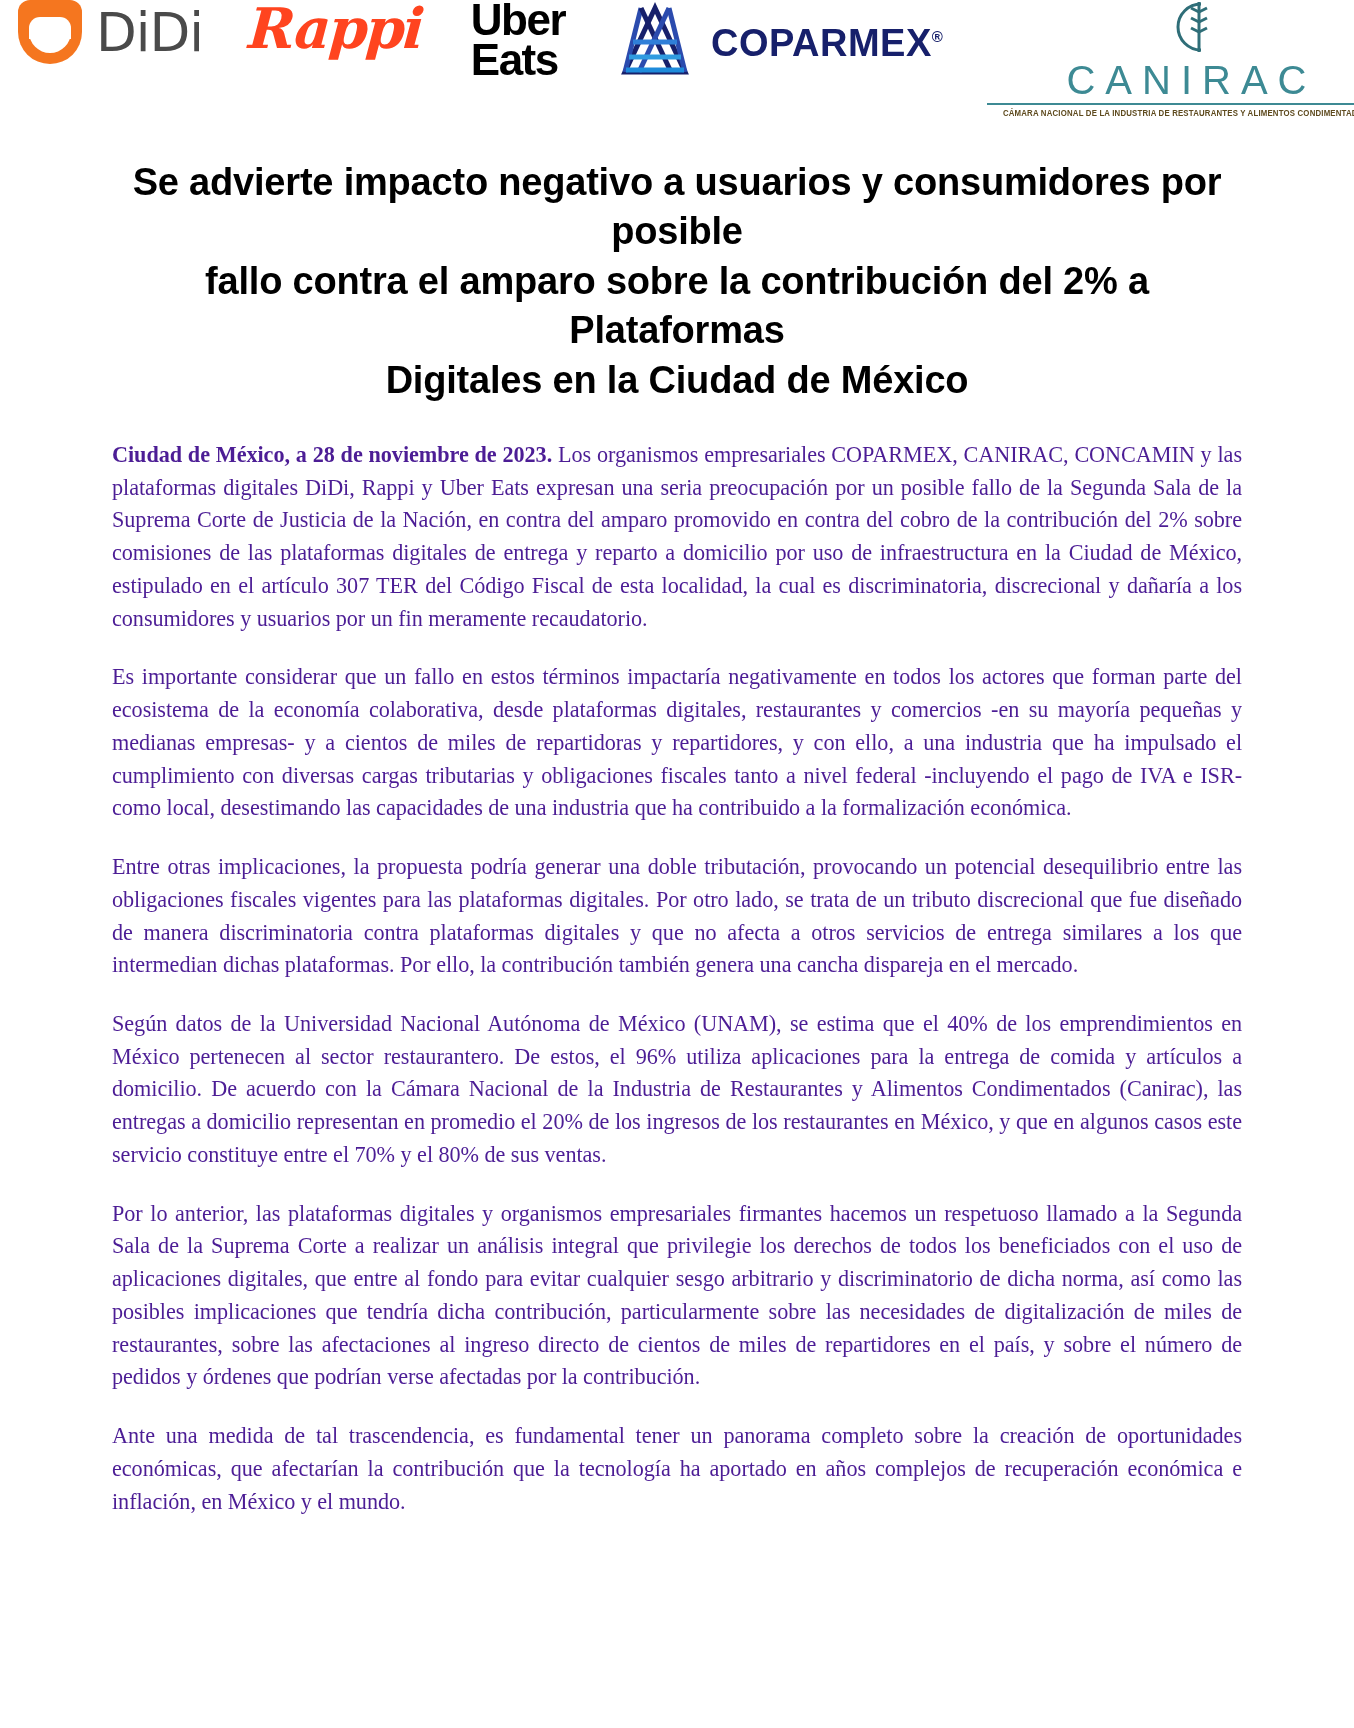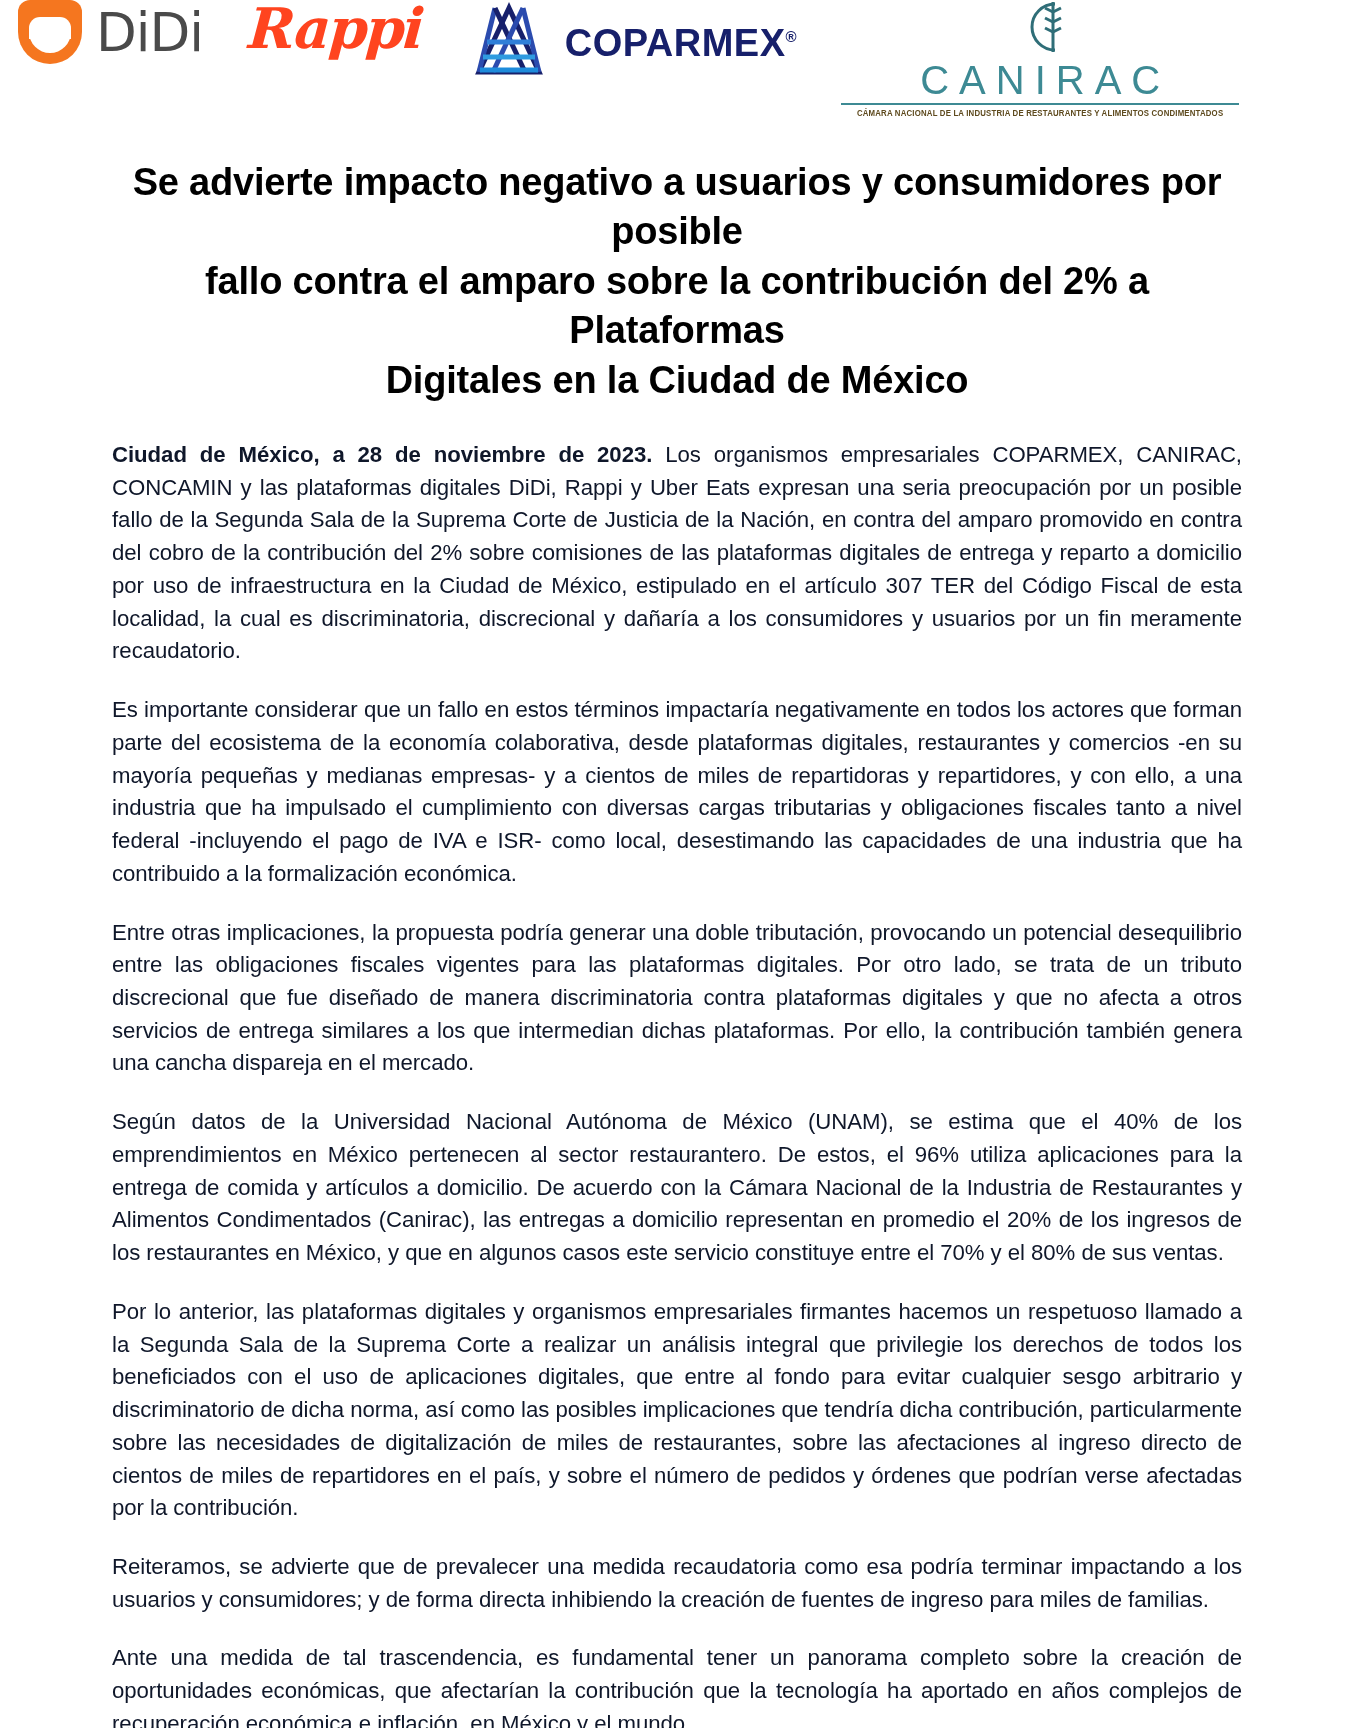--- a/index.html
+++ b/index.html
@@ -173,46 +173,52 @@
     font-size: 38px;
     line-height: 1.30;
     text-align: center;
     color: #000000;
     margin: 0 0 34px 0;
     letter-spacing: -0.2px;
   }
   .doc-title .tl { display: block; }
 
   p.para {
-    font-family: Liberation Sans, sans-serif;
+    font-family: Liberation Serif, serif;
     font-size: 22.2px;
     line-height: 1.475;
     text-align: justify;
     text-justify: inter-word;
-    color: #0f172a;
+    color: #4c1d95;
     margin: 0 0 26px 0;
     letter-spacing: -0.05px;
   }
   p.para:last-child { margin-bottom: 0; margin-top: 24px; }
   .lead { font-weight: 700; }
 </style>
 </head>
 <body>
 
 <div class="logo-bar">
 
   <div class="logo-slot didi">
     <div class="didi-mark"></div>
     <span class="didi-word">DiDi</span>
   </div>
 
   <div class="logo-slot rappi">
     <span class="rappi-word">Rappi</span>
   </div>
 
+  <div class="logo-slot ubereats">
+    <div class="ue-stack">
+      <span class="ue-line">Uber</span>
+      <span class="ue-line">Eats</span>
+    </div>
+  </div>
 
   <div class="logo-slot coparmex">
     <span>
       <svg width="76" height="82" viewBox="0 0 76 82" aria-hidden="true">
         <g fill="none" stroke-width="5">
           <path d="M38 8 L8 72 L68 72 Z" stroke="#17206B"></path>
           <path d="M24 8 L8 72" stroke="#2B4BAE"></path>
           <path d="M52 8 L68 72" stroke="#2B4BAE"></path>
           <path d="M24 8 L54 72" stroke="#17206B"></path>
           <path d="M52 8 L22 72" stroke="#2B4BAE"></path>
@@ -258,17 +264,16 @@
   <p class="para"><span class="lead">Ciudad de México, a 28 de noviembre de 2023.</span><span> Los organismos empresariales COPARMEX, CANIRAC, CONCAMIN y las plataformas digitales DiDi, Rappi y Uber Eats expresan una seria preocupación por un posible fallo de la Segunda Sala de la Suprema Corte de Justicia de la Nación, en contra del amparo promovido en contra del cobro de la contribución del 2% sobre comisiones de las plataformas digitales de entrega y reparto a domicilio por uso de infraestructura en la Ciudad de México, estipulado en el artículo 307 TER del Código Fiscal de esta localidad, la cual es discriminatoria, discrecional y dañaría a los consumidores y usuarios por un fin meramente recaudatorio.</span></p>
 
   <p class="para">Es importante considerar que un fallo en estos términos impactaría negativamente en todos los actores que forman parte del ecosistema de la economía colaborativa, desde plataformas digitales, restaurantes y comercios -en su mayoría pequeñas y medianas empresas- y a cientos de miles de repartidoras y repartidores, y con ello, a una industria que ha impulsado el cumplimiento con diversas cargas tributarias y obligaciones fiscales tanto a nivel federal -incluyendo el pago de IVA e ISR- como local, desestimando las capacidades de una industria que ha contribuido a la formalización económica.</p>
 
   <p class="para">Entre otras implicaciones, la propuesta podría generar una doble tributación, provocando un potencial desequilibrio entre las obligaciones fiscales vigentes para las plataformas digitales. Por otro lado, se trata de un tributo discrecional que fue diseñado de manera discriminatoria contra plataformas digitales y que no afecta a otros servicios de entrega similares a los que intermedian dichas plataformas. Por ello, la contribución también genera una cancha dispareja en el mercado.</p>
 
   <p class="para">Según datos de la Universidad Nacional Autónoma de México (UNAM), se estima que el 40% de los emprendimientos en México pertenecen al sector restaurantero. De estos, el 96% utiliza aplicaciones para la entrega de comida y artículos a domicilio. De acuerdo con la Cámara Nacional de la Industria de Restaurantes y Alimentos Condimentados (Canirac), las entregas a domicilio representan en promedio el 20% de los ingresos de los restaurantes en México, y que en algunos casos este servicio constituye entre el 70% y el 80% de sus ventas.</p>
 
   <p class="para">Por lo anterior, las plataformas digitales y organismos empresariales firmantes hacemos un respetuoso llamado a la Segunda Sala de la Suprema Corte a realizar un análisis integral que privilegie los derechos de todos los beneficiados con el uso de aplicaciones digitales, que entre al fondo para evitar cualquier sesgo arbitrario y discriminatorio de dicha norma, así como las posibles implicaciones que tendría dicha contribución, particularmente sobre las necesidades de digitalización de miles de restaurantes, sobre las afectaciones al ingreso directo de cientos de miles de repartidores en el país, y sobre el número de pedidos y órdenes que podrían verse afectadas por la contribución.</p>
 
-  <p class="para">Reiteramos, se advierte que de prevalecer una medida recaudatoria como esa podría terminar impactando a los usuarios y consumidores; y de forma directa inhibiendo la creación de fuentes de ingreso para miles de familias.</p>
 
   <p class="para">Ante una medida de tal trascendencia, es fundamental tener un panorama completo sobre la creación de oportunidades económicas, que afectarían la contribución que la tecnología ha aportado en años complejos de recuperación económica e inflación, en México y el mundo.</p>
 
 </div>
 
 </body></html>

